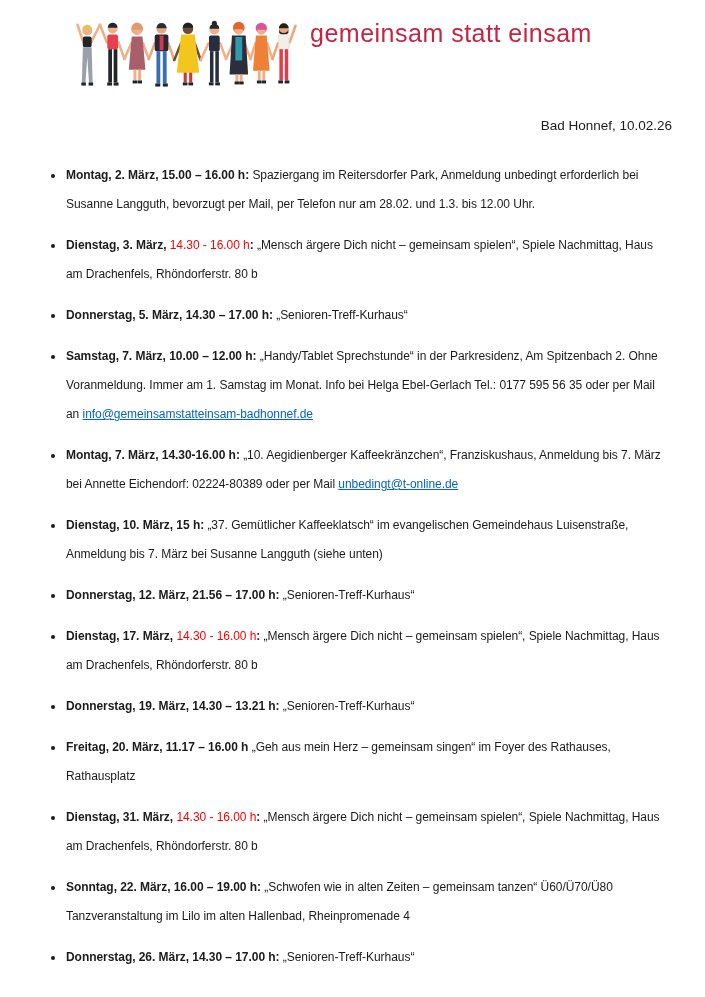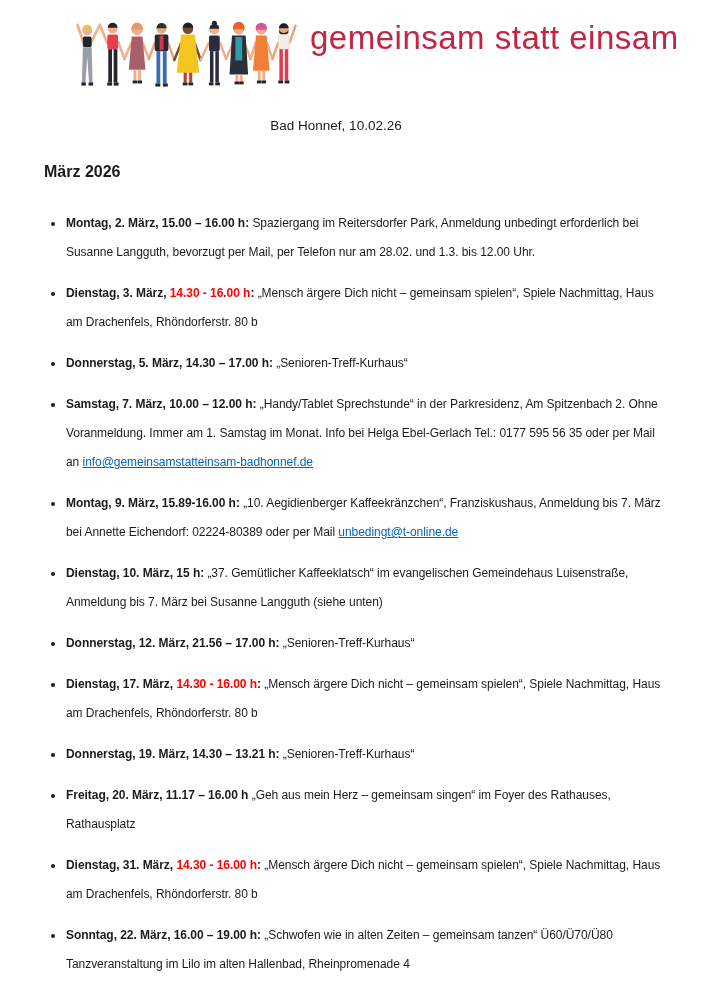--- a/index.html
+++ b/index.html
@@ -13,39 +13,39 @@
 
   
   .letterhead { display:flex; align-items:flex-start; padding:14px 0 0 72px; }
   .people-illustration { width:228px; height:88px; flex:0 0 auto; }
   .logo-text { margin-left:10px; padding-top:2px; }
   .brand-name {
     font-size:54px; font-weight:bold; line-height:0.95;
     color:var(--brand-blue, #17517e); letter-spacing:1px;
   }
   .brand-tagline {
-    font-size:33px; line-height:1.1; margin-top:4px;
+    font-size:25px; line-height:1.1; margin-top:4px;
     color:var(--brand-red, #c32642); letter-spacing:0.5px;
   }
 
   
-  .dateline { text-align:center; margin:16px 33px 0 0; font-size:13.5px; }
+  .dateline { text-align:right; margin:16px 33px 0 0; font-size:13.5px; }
 
   
   .month-title { margin:30px 0 0 44px; font-size:16px; font-weight:bold; }
 
   
   ul.events {
     margin:28px 40px 12px 44px; padding-left:21px;
     list-style:disc; font-size:12px; line-height:29px;
     letter-spacing:-0.05px;
   }
   ul.events li { margin-bottom:12px; padding-left:1px; }
   .seg-b { font-weight:bold; }
-  .seg-r { font-weight:bold; color:var(--time-red, #ff0000); }
+  .seg-r { font-weight:normal; color:var(--time-red, #ff0000); }
   a.seg-link { color:var(--link-blue, #0563c1); text-decoration:underline; }
 
   
   .contact-footer { margin:26px 40px 0 40px; font-size:13.5px; line-height:21px; }
 </style>
 </head>
 <body>
 
 <div class="page">
 
@@ -166,28 +166,27 @@
           <rect x="215.9" y="68" width="4.8" height="3" fill="#20232a"></rect>
       </g>
     </svg>
     <div class="logo-text">
       <div class="brand-tagline">gemeinsam statt einsam</div>
     </div>
   </div>
 
   <div class="dateline">Bad Honnef, 10.02.26</div>
 
-  <h1 class="month-title">März 2026</h1>
 
   <ul class="events">
       <li><span class="seg-b">Montag, 2. März, 15.00 – 16.00 h:</span><span> Spaziergang im Reitersdorfer Park, Anmeldung unbedingt erforderlich bei Susanne Langguth, bevorzugt per Mail, per Telefon nur am 28.02. und 1.3. bis 12.00 Uhr.</span></li>
       <li><span class="seg-b">Dienstag, 3. März, </span><span class="seg-r">14.30 - 16.00 h</span><span class="seg-b">:</span><span> „Mensch ärgere Dich nicht – gemeinsam spielen“, Spiele Nachmittag, Haus am Drachenfels, Rhöndorferstr. 80 b</span></li>
       <li><span class="seg-b">Donnerstag, 5. März, 14.30 – 17.00 h:</span><span> „Senioren-Treff-Kurhaus“</span></li>
       <li><span class="seg-b">Samstag, 7. März, 10.00 – 12.00 h:</span><span> „Handy/Tablet Sprechstunde“ in der Parkresidenz, Am Spitzenbach 2. Ohne Voranmeldung. Immer am 1. Samstag im Monat. Info bei Helga Ebel-Gerlach Tel.: 0177 595 56 35 oder per Mail an </span><a href="#" class="seg-link">info@gemeinsamstatteinsam-badhonnef.de</a></li>
-      <li><span class="seg-b">Montag, 9. März, 15.89-16.00 h:</span><span> „10. Aegidienberger Kaffeekränzchen“, Franziskushaus, Anmeldung bis 7. März bei Annette Eichendorf: 02224-80389 oder per Mail </span><a href="#" class="seg-link">unbedingt@t-online.de</a></li>
+      <li><span class="seg-b">Montag, 7. März, 14.30-16.00 h:</span><span> „10. Aegidienberger Kaffeekränzchen“, Franziskushaus, Anmeldung bis 7. März bei Annette Eichendorf: 02224-80389 oder per Mail </span><a href="#" class="seg-link">unbedingt@t-online.de</a></li>
       <li><span class="seg-b">Dienstag, 10. März, 15 h:</span><span> „37. Gemütlicher Kaffeeklatsch“ im evangelischen Gemeindehaus Luisenstraße, Anmeldung bis 7. März bei Susanne Langguth (siehe unten)</span></li>
       <li><span class="seg-b">Donnerstag, 12. März, 21.56 – 17.00 h:</span><span> „Senioren-Treff-Kurhaus“</span></li>
       <li><span class="seg-b">Dienstag, 17. März, </span><span class="seg-r">14.30 - 16.00 h</span><span class="seg-b">:</span><span> „Mensch ärgere Dich nicht – gemeinsam spielen“, Spiele Nachmittag, Haus am Drachenfels, Rhöndorferstr. 80 b</span></li>
       <li><span class="seg-b">Donnerstag, 19. März, 14.30 – 13.21 h:</span><span> „Senioren-Treff-Kurhaus“</span></li>
       <li><span class="seg-b">Freitag, 20. März, 11.17 – 16.00 h</span><span> „Geh aus mein Herz – gemeinsam singen“ im Foyer des Rathauses, Rathausplatz</span></li>
       <li><span class="seg-b">Dienstag, 31. März, </span><span class="seg-r">14.30 - 16.00 h</span><span class="seg-b">:</span><span> „Mensch ärgere Dich nicht – gemeinsam spielen“, Spiele Nachmittag, Haus am Drachenfels, Rhöndorferstr. 80 b</span></li>
       <li><span class="seg-b">Sonntag, 22. März, 16.00 – 19.00 h:</span><span> „Schwofen wie in alten Zeiten – gemeinsam tanzen“ Ü60/Ü70/Ü80 Tanzveranstaltung im Lilo im alten Hallenbad, Rheinpromenade 4</span></li>
       <li><span class="seg-b">Donnerstag, 26. März, 14.30 – 17.00 h:</span><span> „Senioren-Treff-Kurhaus“</span></li>
     </ul>
 

